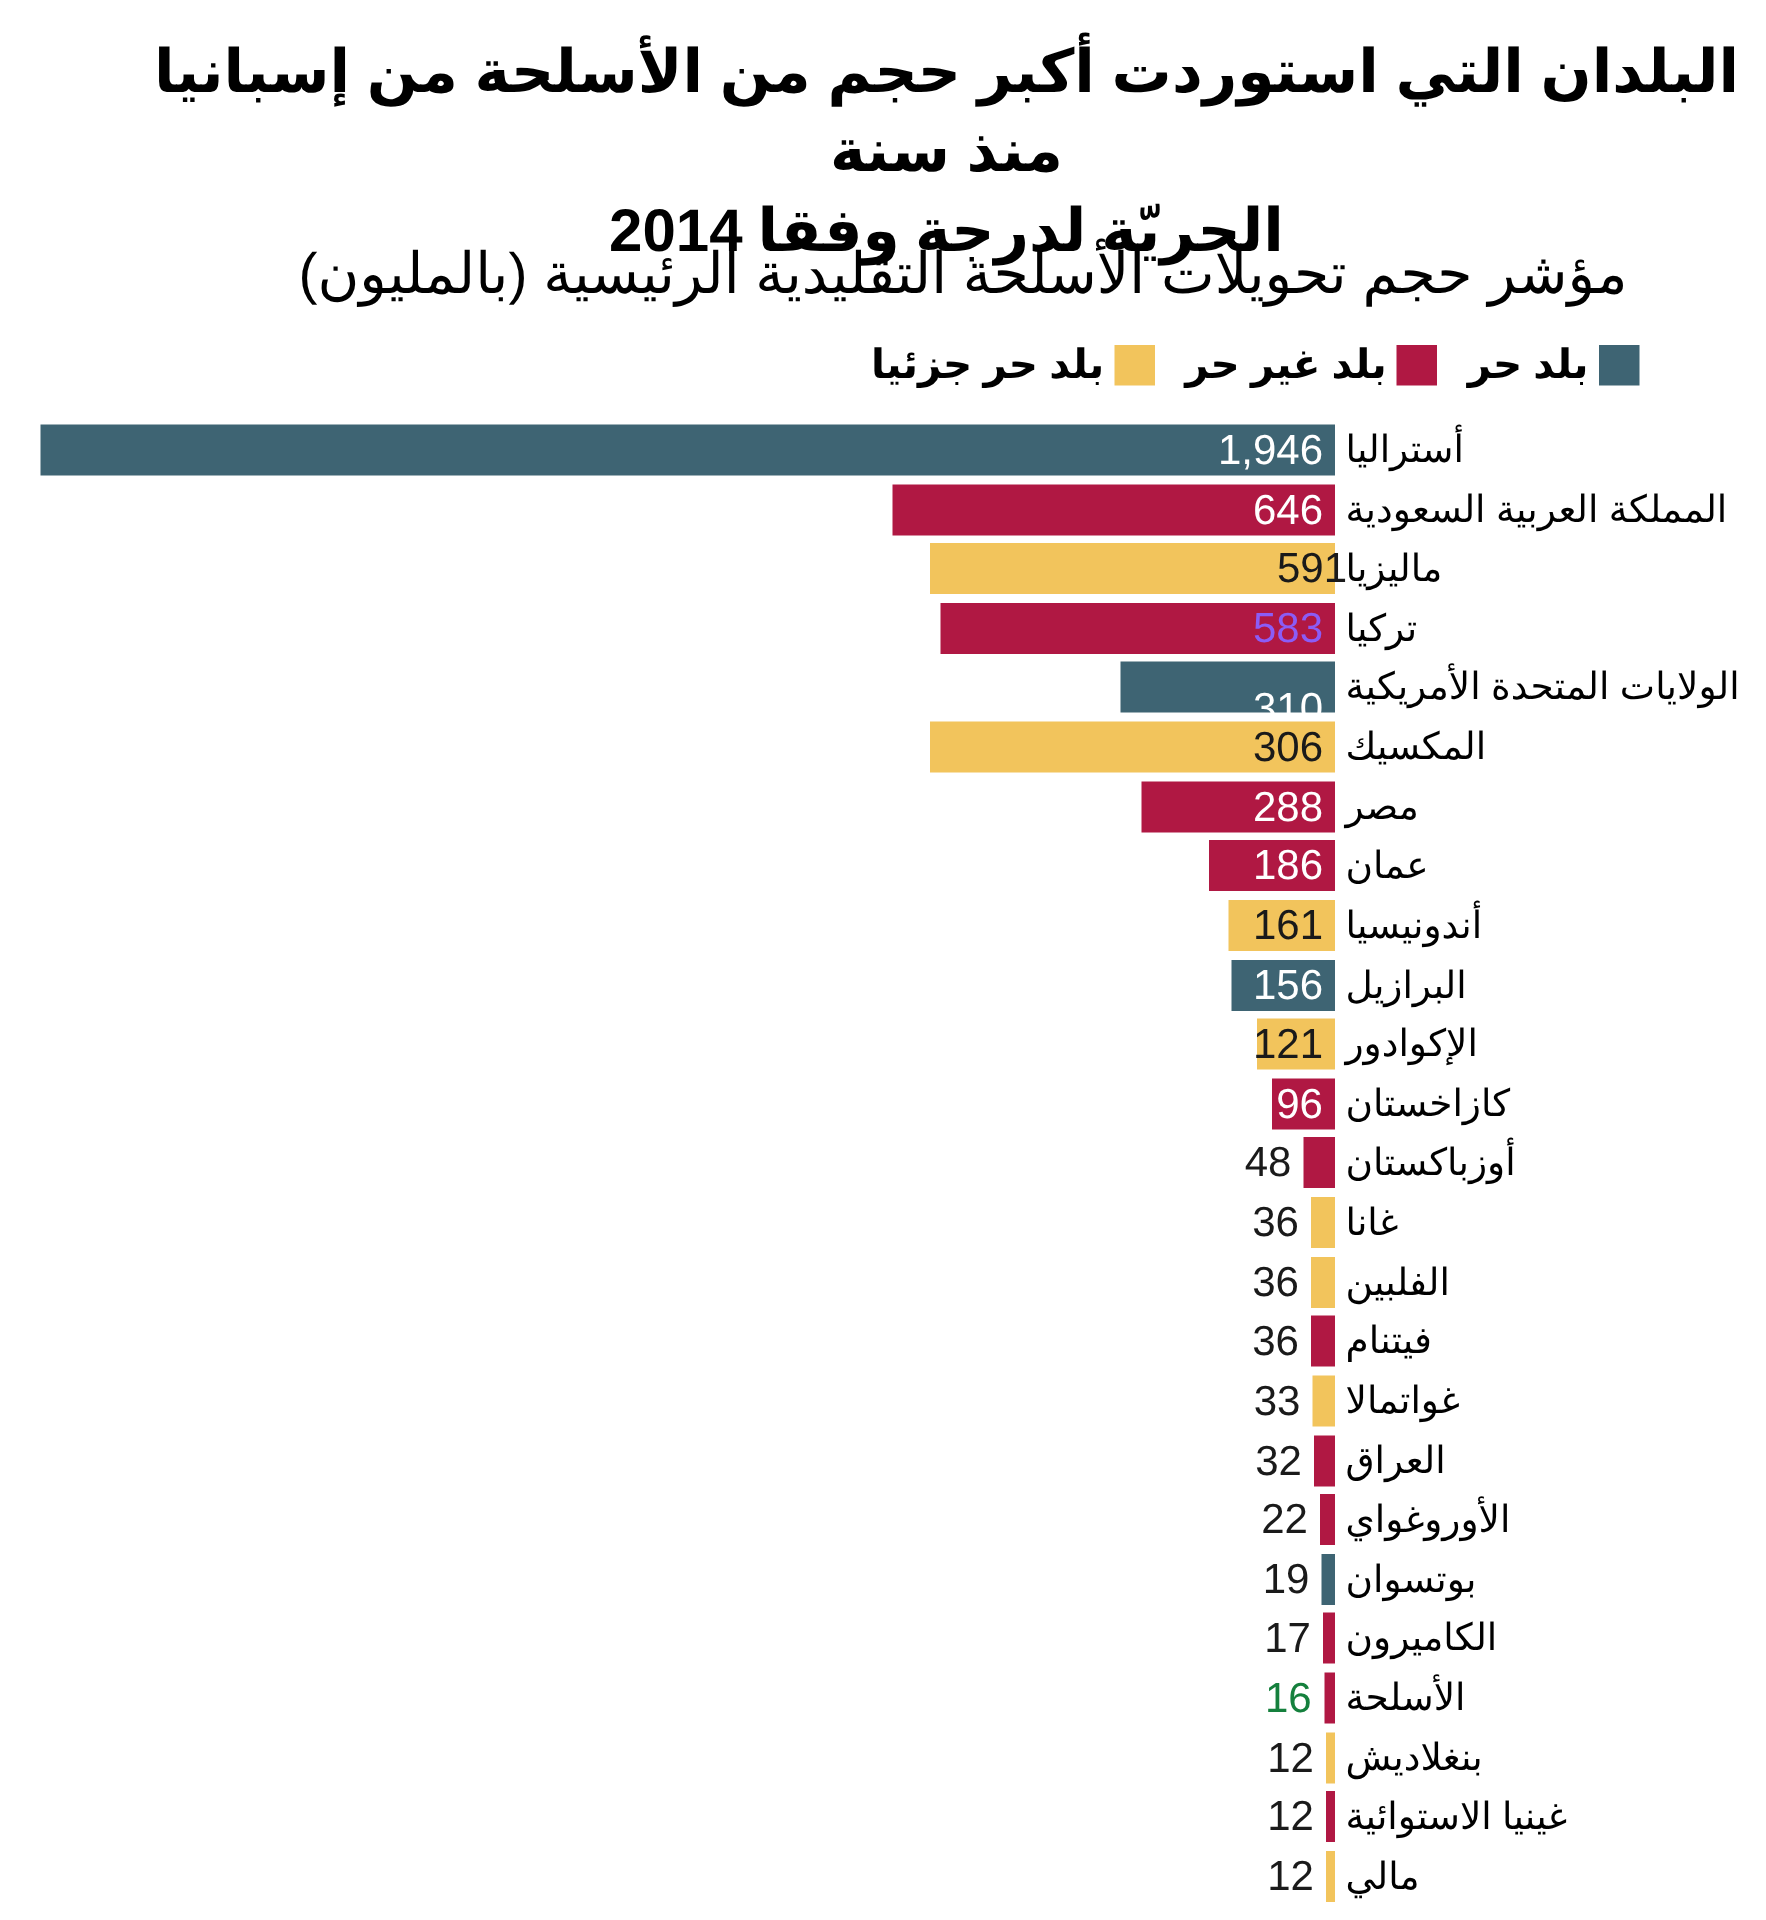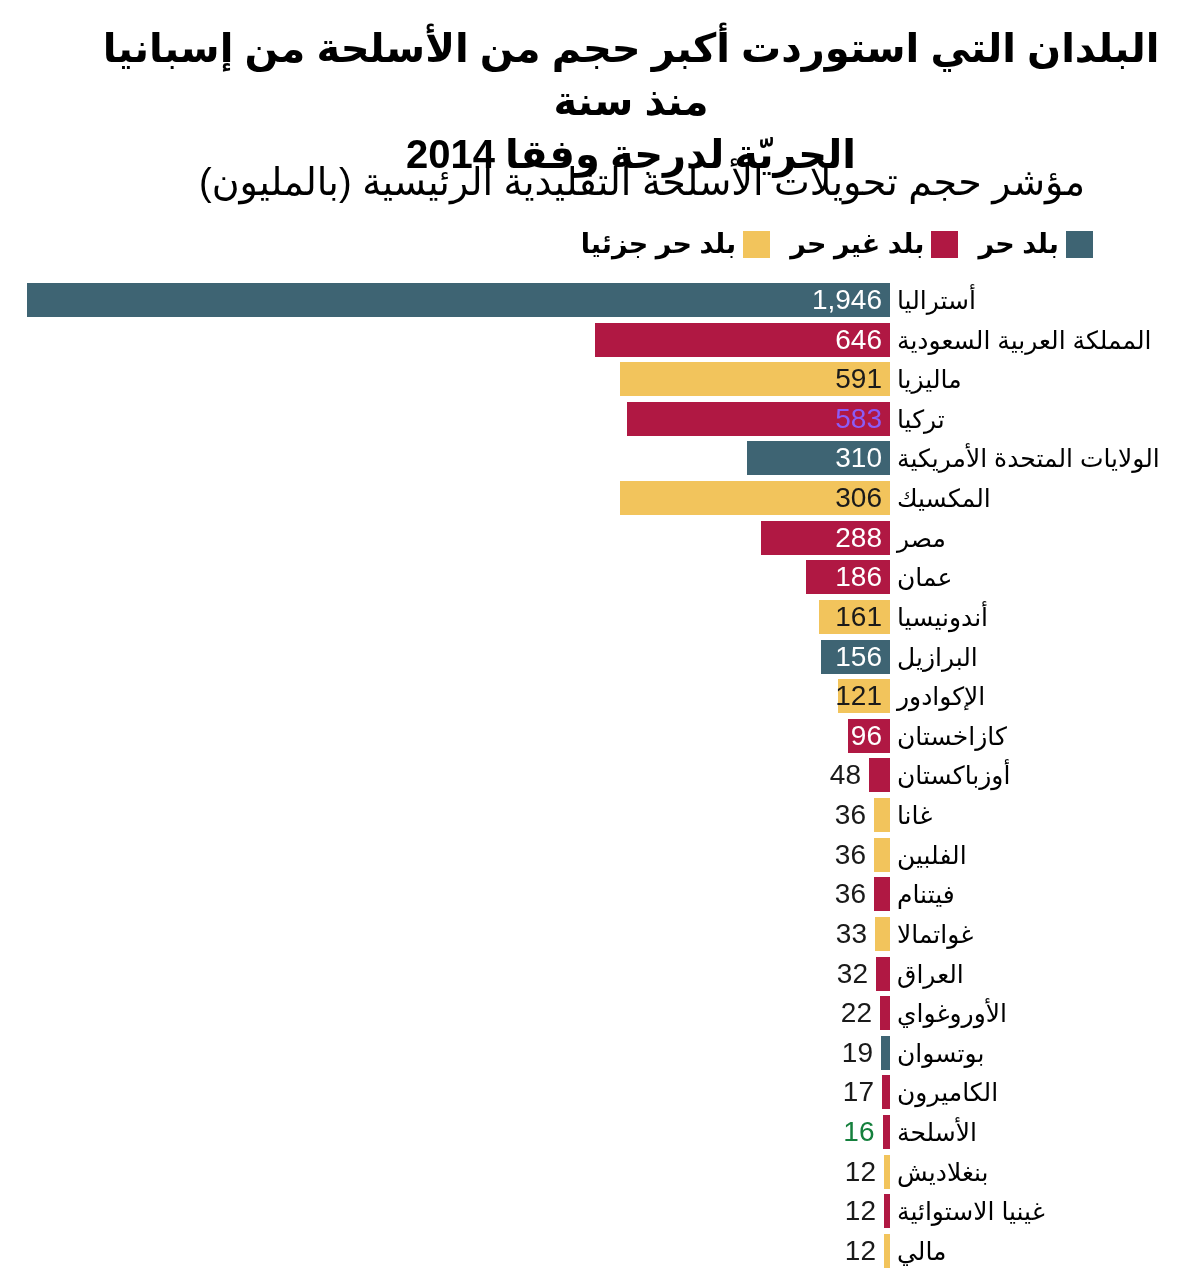--- a/index.html
+++ b/index.html
@@ -83,31 +83,31 @@
       <span class="bar-value" style="right: 295px; color: rgb(255, 255, 255);">1,946</span>
       <span class="bar-label">أستراليا</span>
     </div>
     <div class="row" style="top: 319.62px;">
       <div class="bar" style="right: 287px; width: 295px; background: rgb(176, 24, 67);"></div>
       <span class="bar-value" style="right: 295px; color: rgb(255, 255, 255);">646</span>
       <span class="bar-label">المملكة العربية السعودية</span>
     </div>
     <div class="row" style="top: 359.24px;">
       <div class="bar" style="right: 287px; width: 270px; background: rgb(242, 196, 92);"></div>
-      <span class="bar-value" style="right: 295px; color: rgb(26, 26, 26);">591</span>
+      <span class="bar-value" style="right: 279px; color: rgb(26, 26, 26);">591</span>
       <span class="bar-label">ماليزيا</span>
     </div>
     <div class="row" style="top: 398.86px;">
       <div class="bar" style="right: 287px; width: 263px; background: rgb(176, 24, 67);"></div>
       <span class="bar-value" style="right: 295px; color: #8b5cf6;">583</span>
       <span class="bar-label">تركيا</span>
     </div>
     <div class="row" style="top: 438.48px;">
       <div class="bar" style="right: 287px; width: 143px; background: rgb(62, 100, 115);"></div>
-      <span class="bar-value" style="right: 295px; color: rgb(255, 255, 255);">310</span>
+      <span class="bar-value" style="right: 295px; color: rgb(255, 255, 255); margin-top: 14px;">310</span>
       <span class="bar-label">الولايات المتحدة الأمريكية</span>
     </div>
     <div class="row" style="top: 478.1px;">
       <div class="bar" style="right: 287px; width: 270px; background: rgb(242, 196, 92);"></div>
       <span class="bar-value" style="right: 295px; color: rgb(26, 26, 26);">306</span>
       <span class="bar-label">المكسيك</span>
     </div>
     <div class="row" style="top: 517.72px;">
       <div class="bar" style="right: 287px; width: 129px; background: rgb(176, 24, 67);"></div>
       <span class="bar-value" style="right: 295px; color: rgb(255, 255, 255);">288</span>

